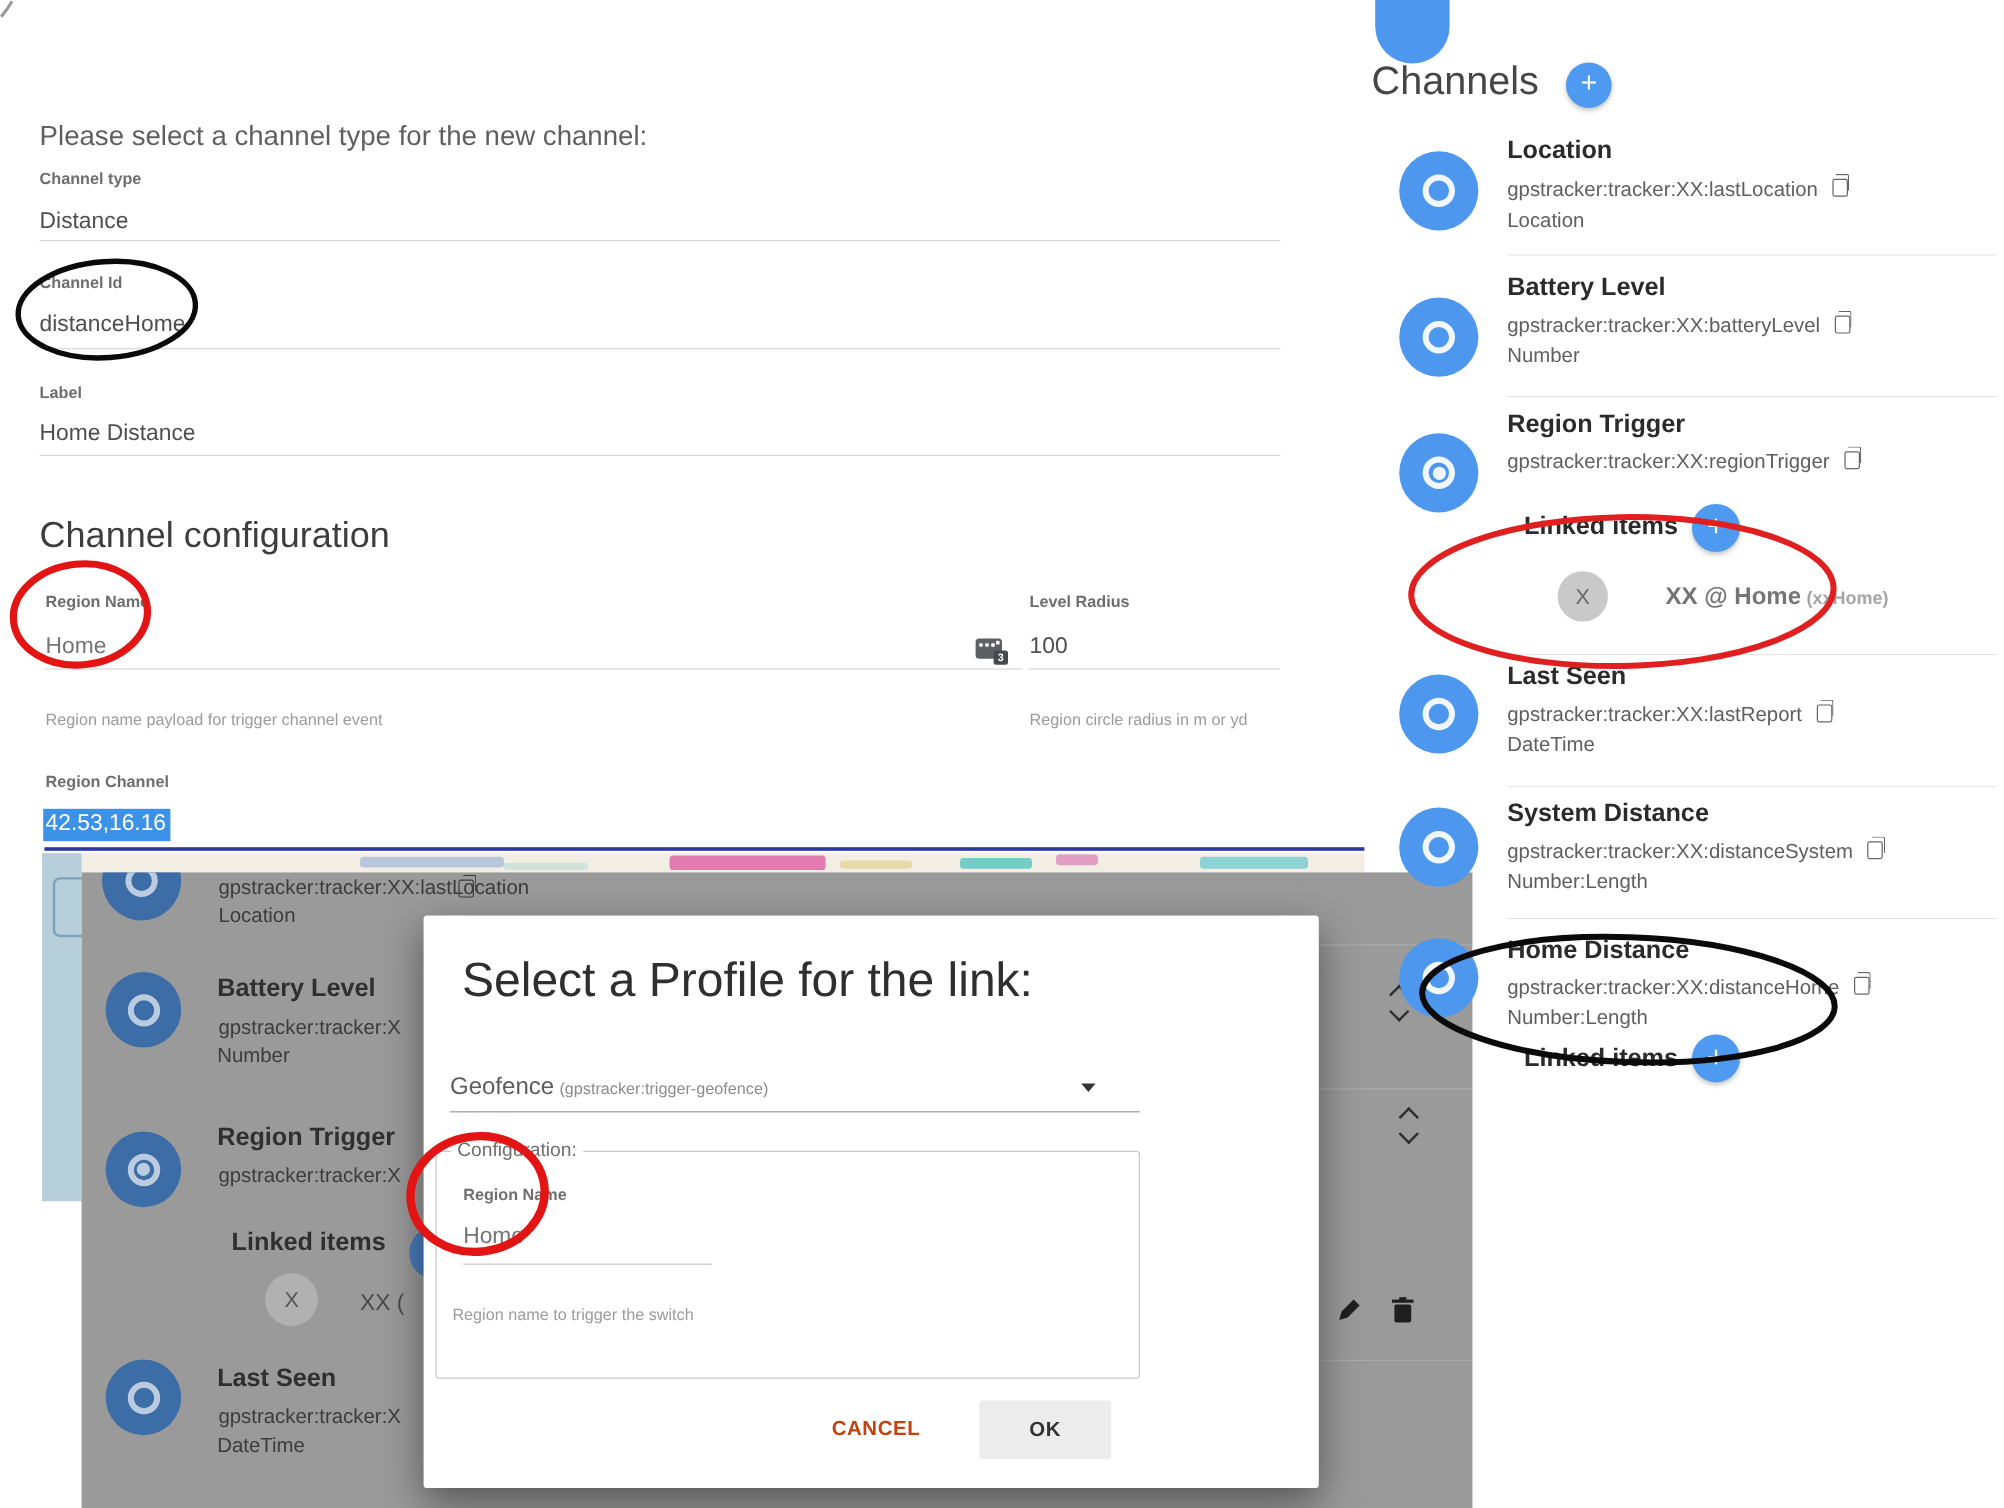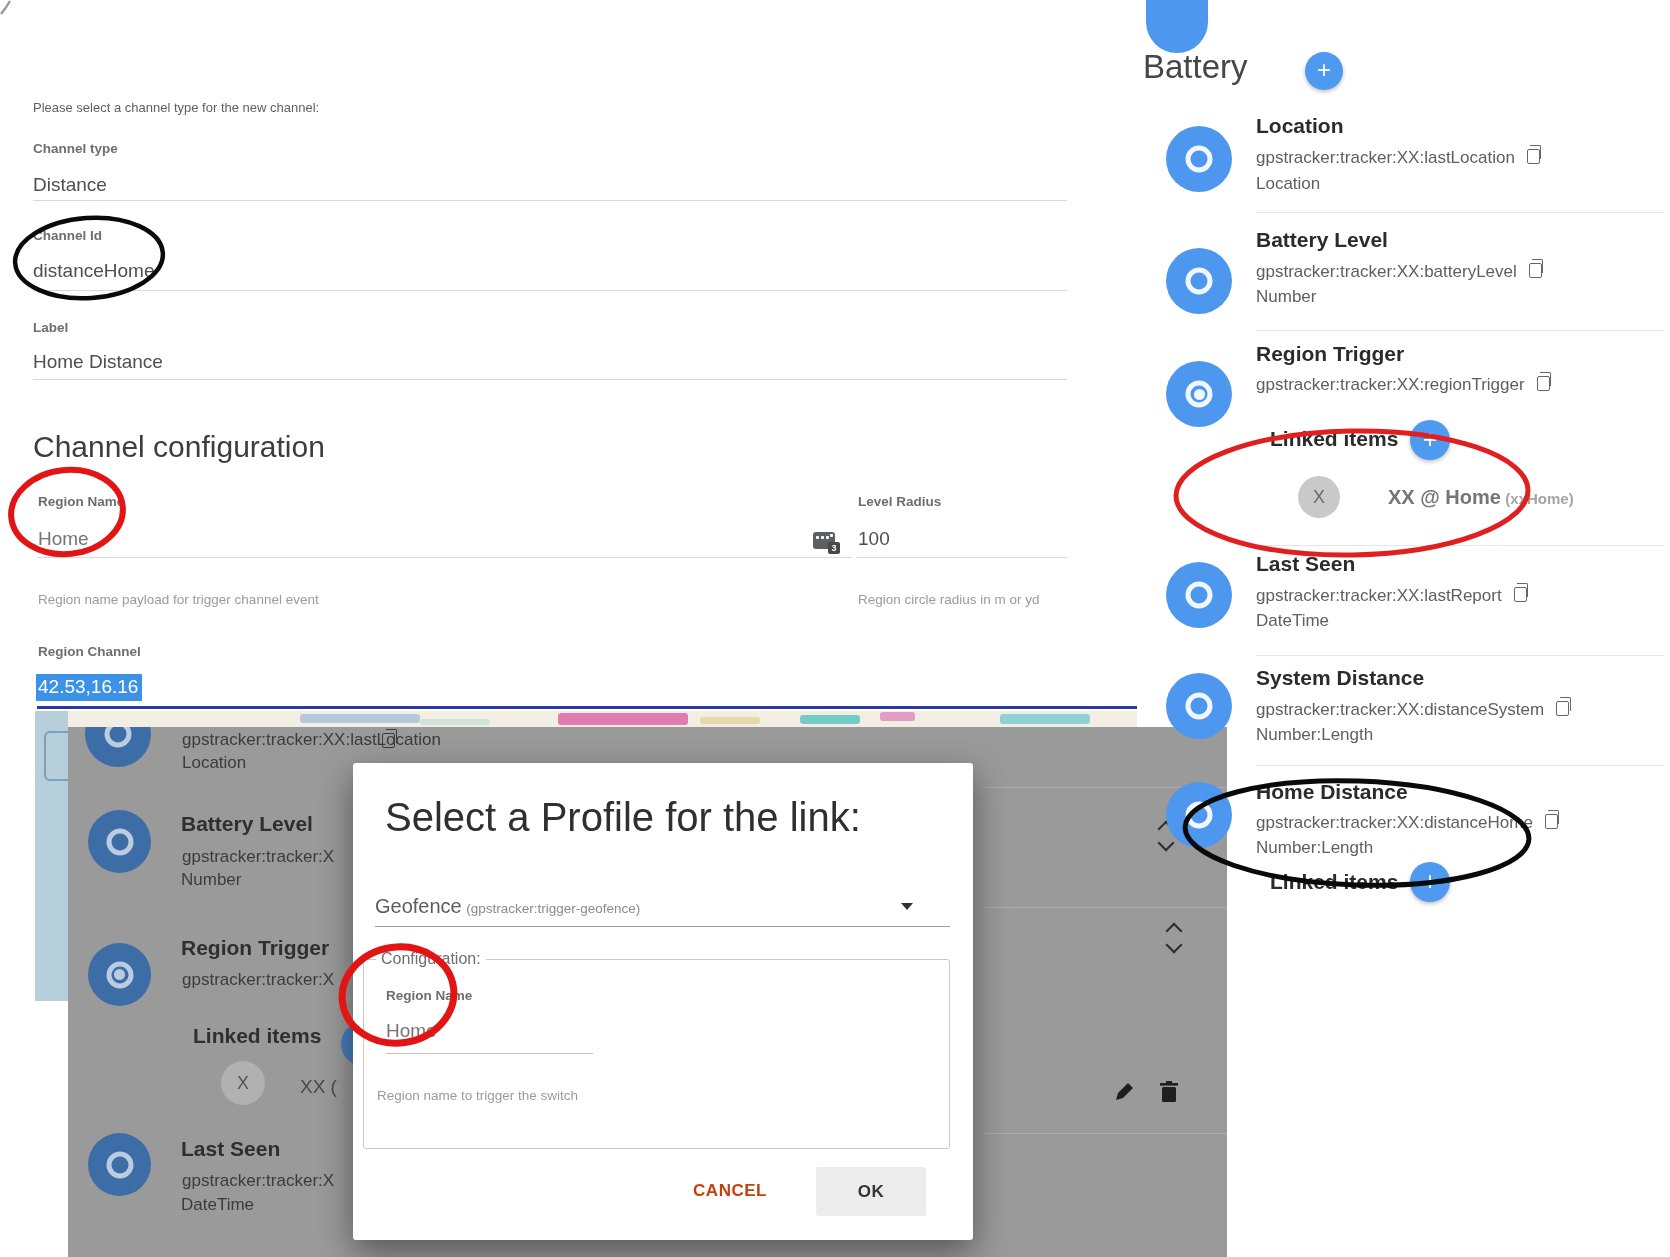--- a/index.html
+++ b/index.html
@@ -1,21 +1,21 @@
 <!DOCTYPE html>
 <html><head>
 <meta charset="utf-8">
 <style>
   html,body{margin:0;padding:0;background:#fff;}
   #canvas{position:relative;width:1670px;height:1257px;overflow:hidden;background:#fff;
           font-family:"Liberation Sans","DejaVu Sans",sans-serif;color:#4f4f4f;}
   .abs{position:absolute;}
   
   .h1{font-size:44px;font-weight:300;color:#3d3d3d;}
-  .intro{font-size:13px;color:#5f5f5f;}
+  .intro{font-size:23px;color:#5f5f5f;}
   .lbl{font-size:13.5px;font-weight:bold;color:#6e6e6e;}
   .val{font-size:19px;color:#4f4f4f;}
   .val-gray{font-size:19px;color:#757575;}
   .uline{height:1px;background:#d8d8d8;}
   .hint{font-size:13.5px;color:#9b9b9b;margin-top:27px;}
   .h2{font-size:30px;font-weight:400;color:#3d3d3d;}
   .sel{display:inline-block;background:#3c92e6;color:#fff;font-size:19px;padding:2px 4px 3px 2px;}
   .focus-uline{height:3px;background:#2c37a3;}
   
   .filler{width:22px;height:17px;background:#5c6063;border-radius:3px;}
@@ -177,21 +177,21 @@
     <svg class="abs" style="left:1044px;top:353px;" width="24" height="24">
       <path d="M4 20 L6 13 L16 3 L21 8 L11 18 Z" fill="#1f1f1f"></path>
     </svg>
     <svg class="abs" style="left:1090px;top:353px;" width="22" height="24">
       <rect x="4" y="7" width="14" height="15" rx="1.5" fill="#1f1f1f"></rect>
       <rect x="2" y="3" width="18" height="2.6" fill="#1f1f1f"></rect>
       <rect x="8" y="1" width="6" height="2.6" fill="#1f1f1f"></rect>
     </svg>
   </div>
 
-  <div class="abs modal" style="left:353px;top:763px;width:620px;height:477px;">
+  <div class="abs modal" style="left:353px;top:763px;width:746px;height:477px;">
     <div class="abs mtitle" style="left:32px;top:32px;">Select a Profile for the link:</div>
 
     <div class="abs" style="left:22px;top:132px;">
       <span class="dd-main">Geofence</span>
       <span class="dd-uid">(gpstracker:trigger-geofence)</span>
     </div>
     <div class="abs caret" style="left:548px;top:140px;"></div>
     <div class="abs" style="left:22px;top:163px;width:575px;height:1px;background:#9e9e9e;"></div>
 
     <div class="abs fieldset" style="left:10px;top:196px;width:585px;height:188px;">
@@ -200,21 +200,21 @@
       <div class="abs val-gray" style="left:22px;top:60px;">Home</div>
       <div class="abs" style="left:22px;top:93px;width:207px;height:1px;background:#c4c4c4;"></div>
       <div class="abs hint" style="left:13px;top:101px;">Region name to trigger the switch</div>
     </div>
 
     <button class="abs btn-flat" style="left:322px;top:406px;width:110px;height:44px;">CANCEL</button>
     <button class="abs btn-raised" style="left:463px;top:404px;width:110px;height:49px;">OK</button>
   </div>
 
   <div class="abs" style="left:1146px;top:0px;width:62px;height:53px;background:#4d97ef;border-radius:0 0 31px 31px;"></div>
-  <div class="abs panel-h" style="left:1143px;top:48px;">Battery</div>
+  <div class="abs panel-h" style="left:1143px;top:48px;">Channels</div>
   <div class="abs fab circle" style="left:1305px;top:52px;width:38px;height:38px;font-size:24px;line-height:36px;">+</div>
 
   <div class="abs circle c-blue" style="left:1166px;top:126px;width:66px;height:66px;z-index:15;">
     <div class="ring"></div>
     </div>
   <span class="abs ch-title" style="left:1256px;top:114px;">Location</span>
   <span class="abs ch-sub" style="left:1256px;top:148px;"><span>gpstracker:tracker:XX:lastLocation</span><span class="copy"></span></span>
   <span class="abs ch-sub" style="left:1256px;top:174px;">Location</span>
   <div class="abs divider" style="left:1256px;top:212px;width:408px;"></div>
 

